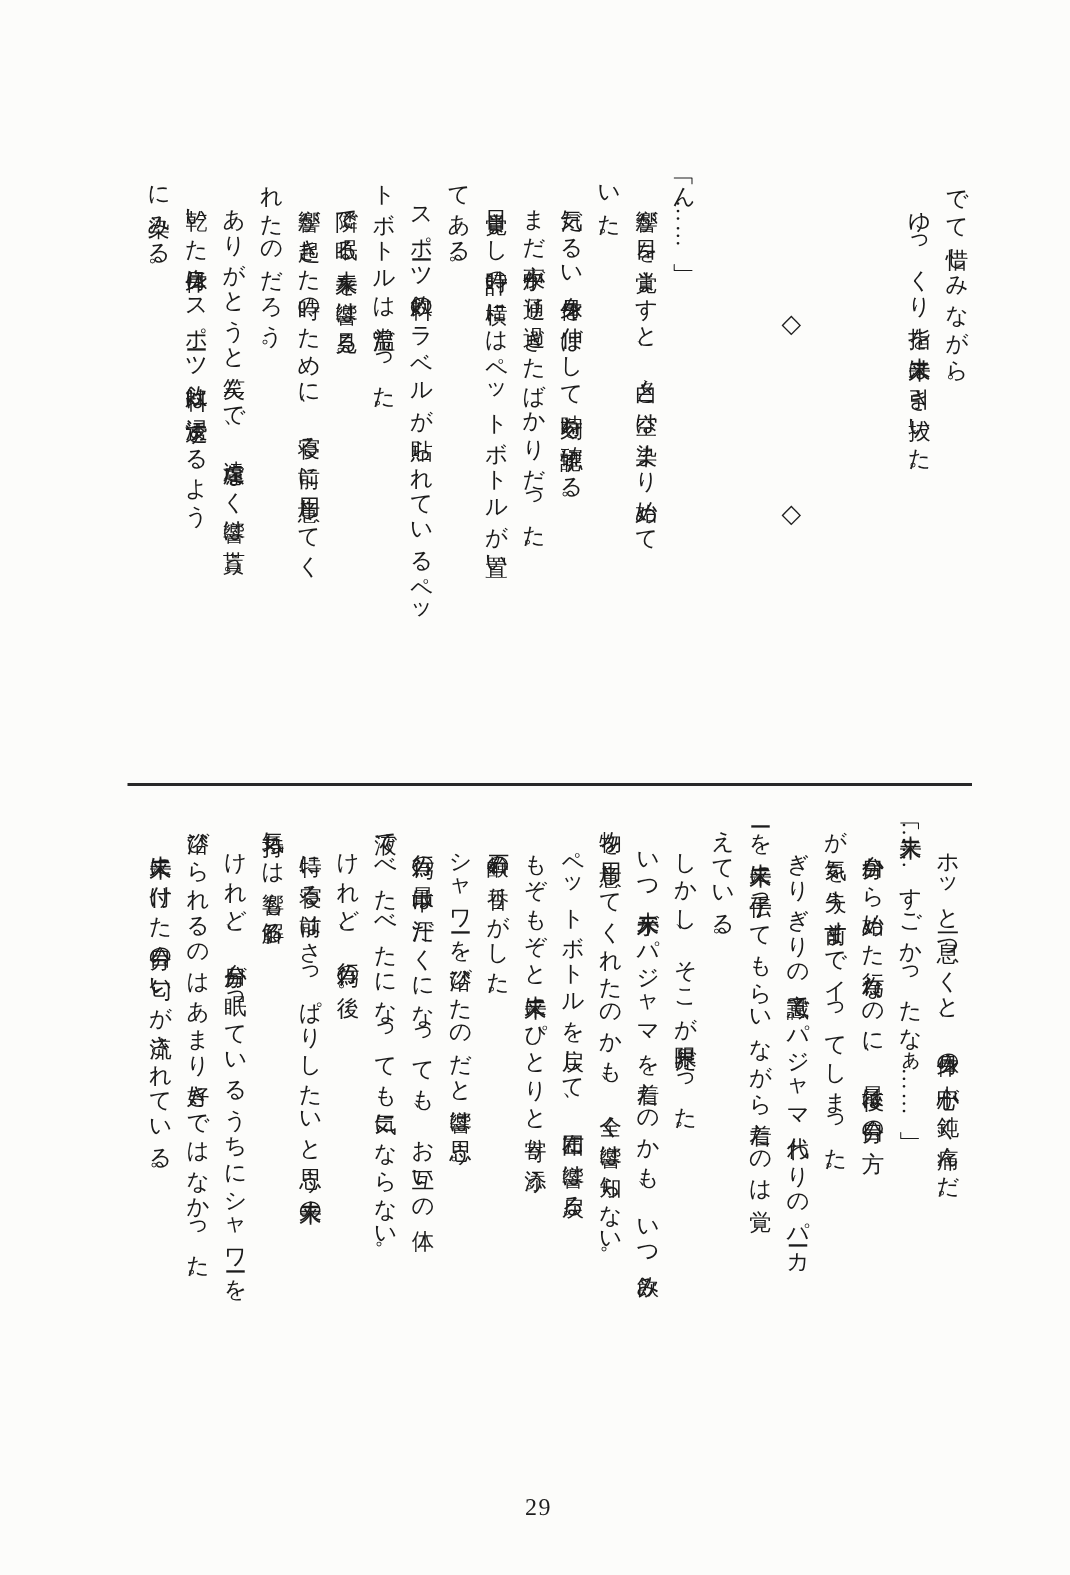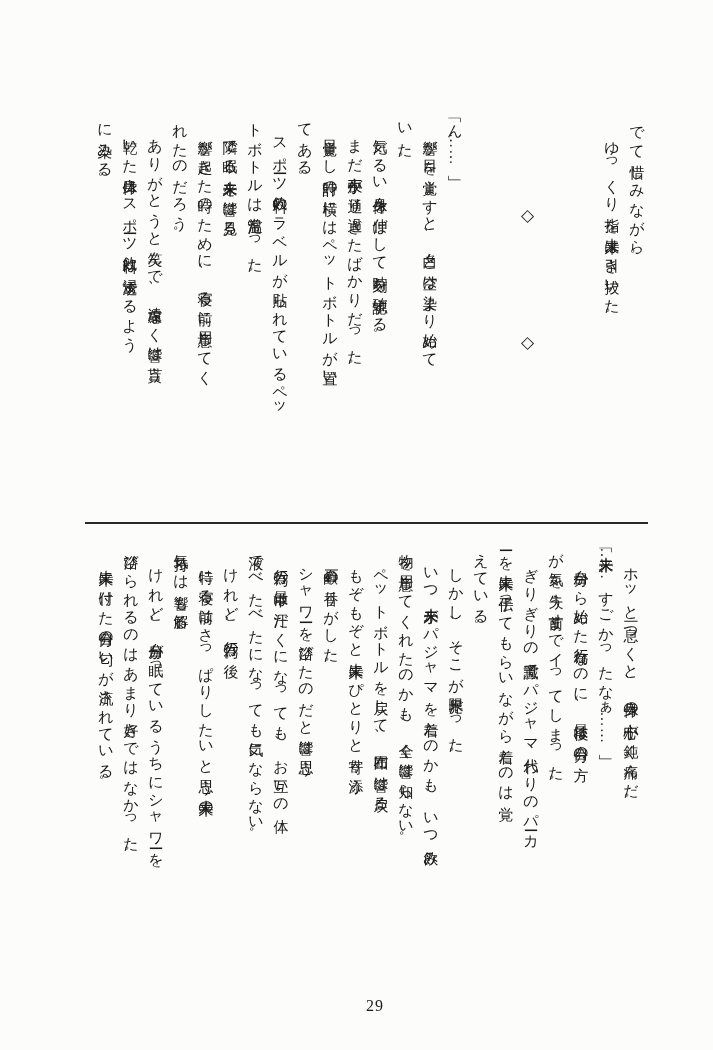--- a/index.html
+++ b/index.html
@@ -27,21 +27,21 @@
     line-height:1;
   }
   .diamond-1 { left:521px; top:207px; }
   .diamond-2 { left:521px; top:334px; }
   .divider {
     position:absolute; left:85px; top:522px; width:563px; height:2px;
     background:#282828;
   }
   .pagenum {
     position:absolute; left:350px; top:997px; width:34px;
-    text-align:right; font-size:16px; color:#1e1e1e;
+    text-align:left; font-size:16px; color:#1e1e1e;
     letter-spacing:1px;
   }
 </style>
 </head>
 <body>
 
 <div class="page">
 
   <div class="vtext top-right-block">
 

